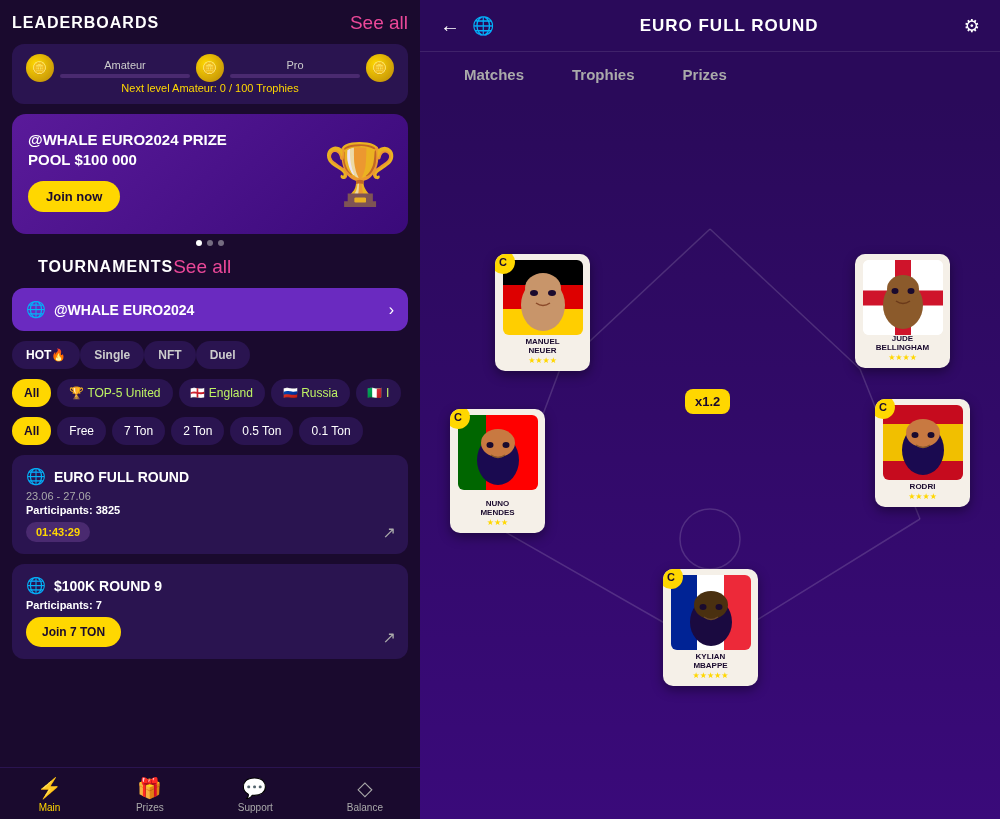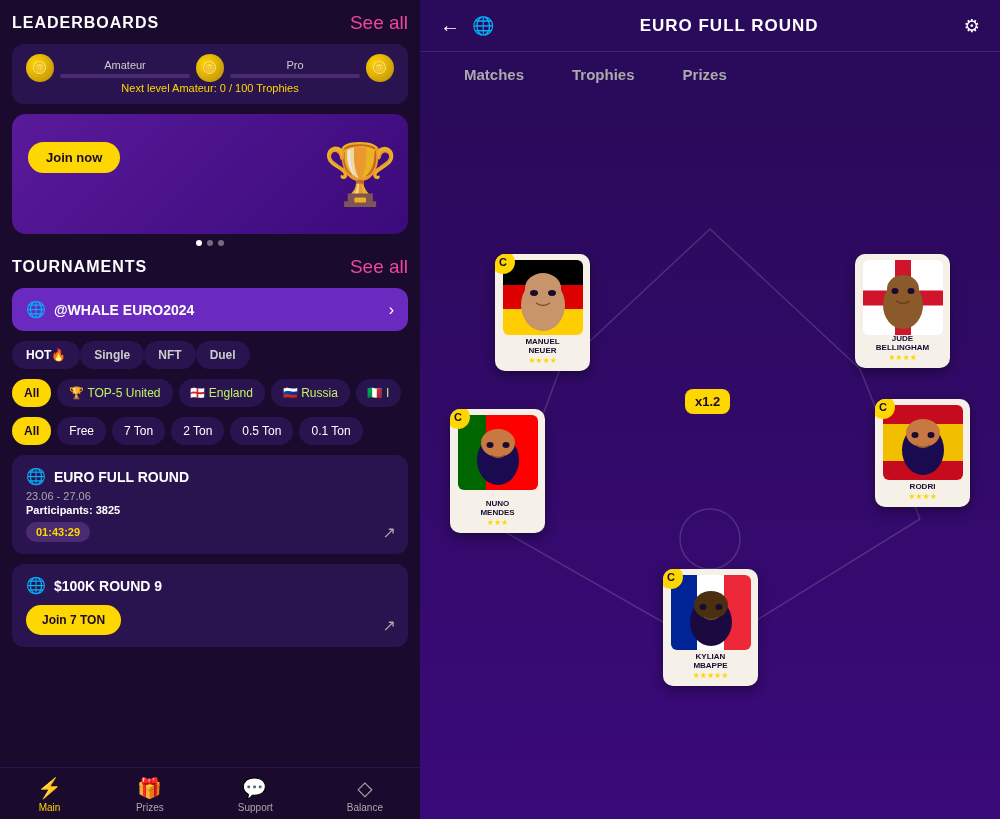--- a/index.html
+++ b/index.html
@@ -123,22 +123,23 @@
       height: 6px;
       border-radius: 50%;
       background: rgba(255,255,255,0.4);
     }
     .dot.active {
       background: white;
     }
 
     .tournaments-header {
       display: flex;
-      justify-content: space-between;
-      align-items: center;
+      justify-content: flex-start;
+      align-items: center;
+      margin-left: 26px;
     }
     .tournaments-title {
       color: white;
       font-size: 16px;
       font-weight: 900;
       letter-spacing: 1px;
     }
 
     .tournament-item {
       background: #6a2ac0;
@@ -526,20 +527,21 @@
         </div>
       </div>
       <div class="lb-coin">🪙</div>
     </div>
     <div class="lb-next-level">
       <span>Next level Amateur:</span> <span style="color:#ffd700">0 / 100 Trophies</span>
     </div>
   </div>
 
   <div class="banner-card">
+    <div class="banner-text">@WHALE EURO2024 PRIZE POOL $100 000</div>
     <button class="banner-btn">Join now</button>
     <div class="banner-trophy">🏆</div>
   </div>
   <div class="banner-dots">
     <div class="dot active"></div>
     <div class="dot"></div>
     <div class="dot"></div>
   </div>
 
   <div class="tournaments-header">
@@ -589,20 +591,23 @@
       <span>Participants:</span> <span style="color:white;font-weight:700">3825</span>
     </div>
     <div class="tc-timer">01:43:29</div>
     <span class="tc-share">↗</span>
   </div>
 
   <div class="tournament-card">
     <div class="tournament-card-header">
       <span>🌐</span>
       <span class="tc-title">$100K ROUND 9</span>
+    </div>
+    <div class="tc-participants">
+      <span>Participants:</span> <span style="color:white;font-weight:700">7</span>
     </div>
     <button class="join-btn">Join 7 TON</button>
     <span class="tc-share">↗</span>
   </div>
 
   <div class="bottom-nav">
     <div class="nav-item">
       <span class="nav-icon active">⚡</span>
       <span class="nav-label active">Main</span>
     </div>

